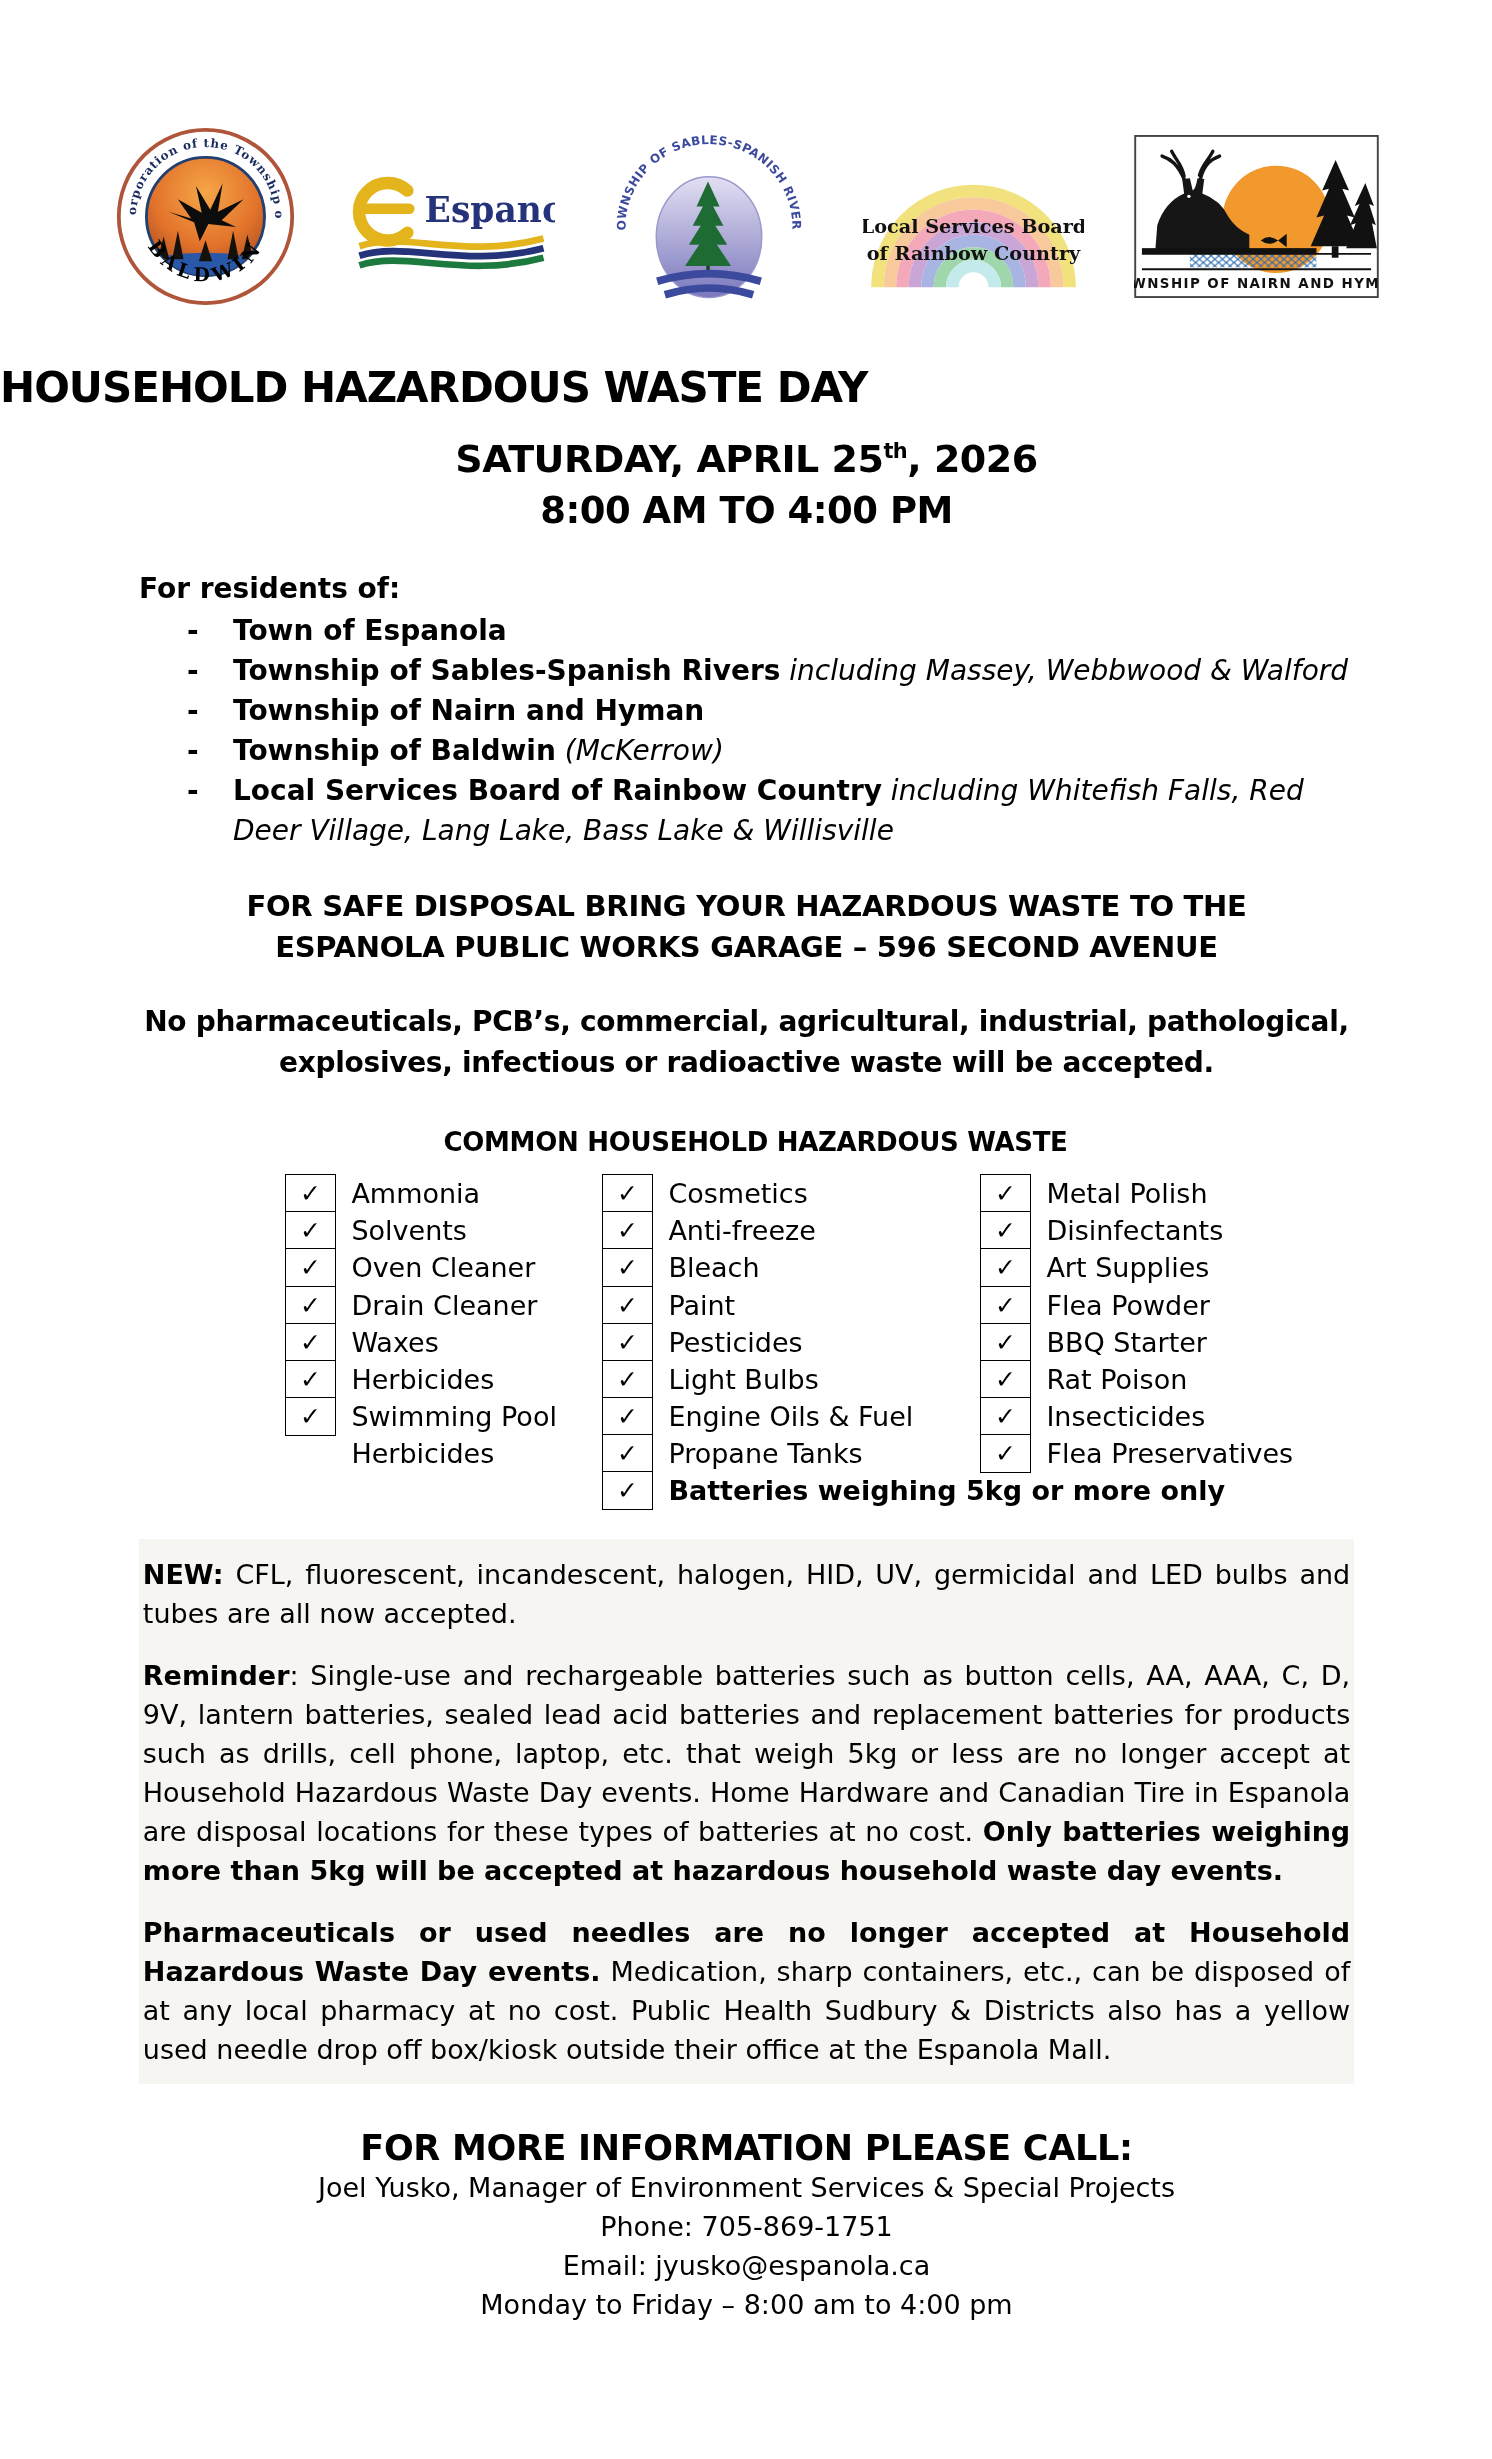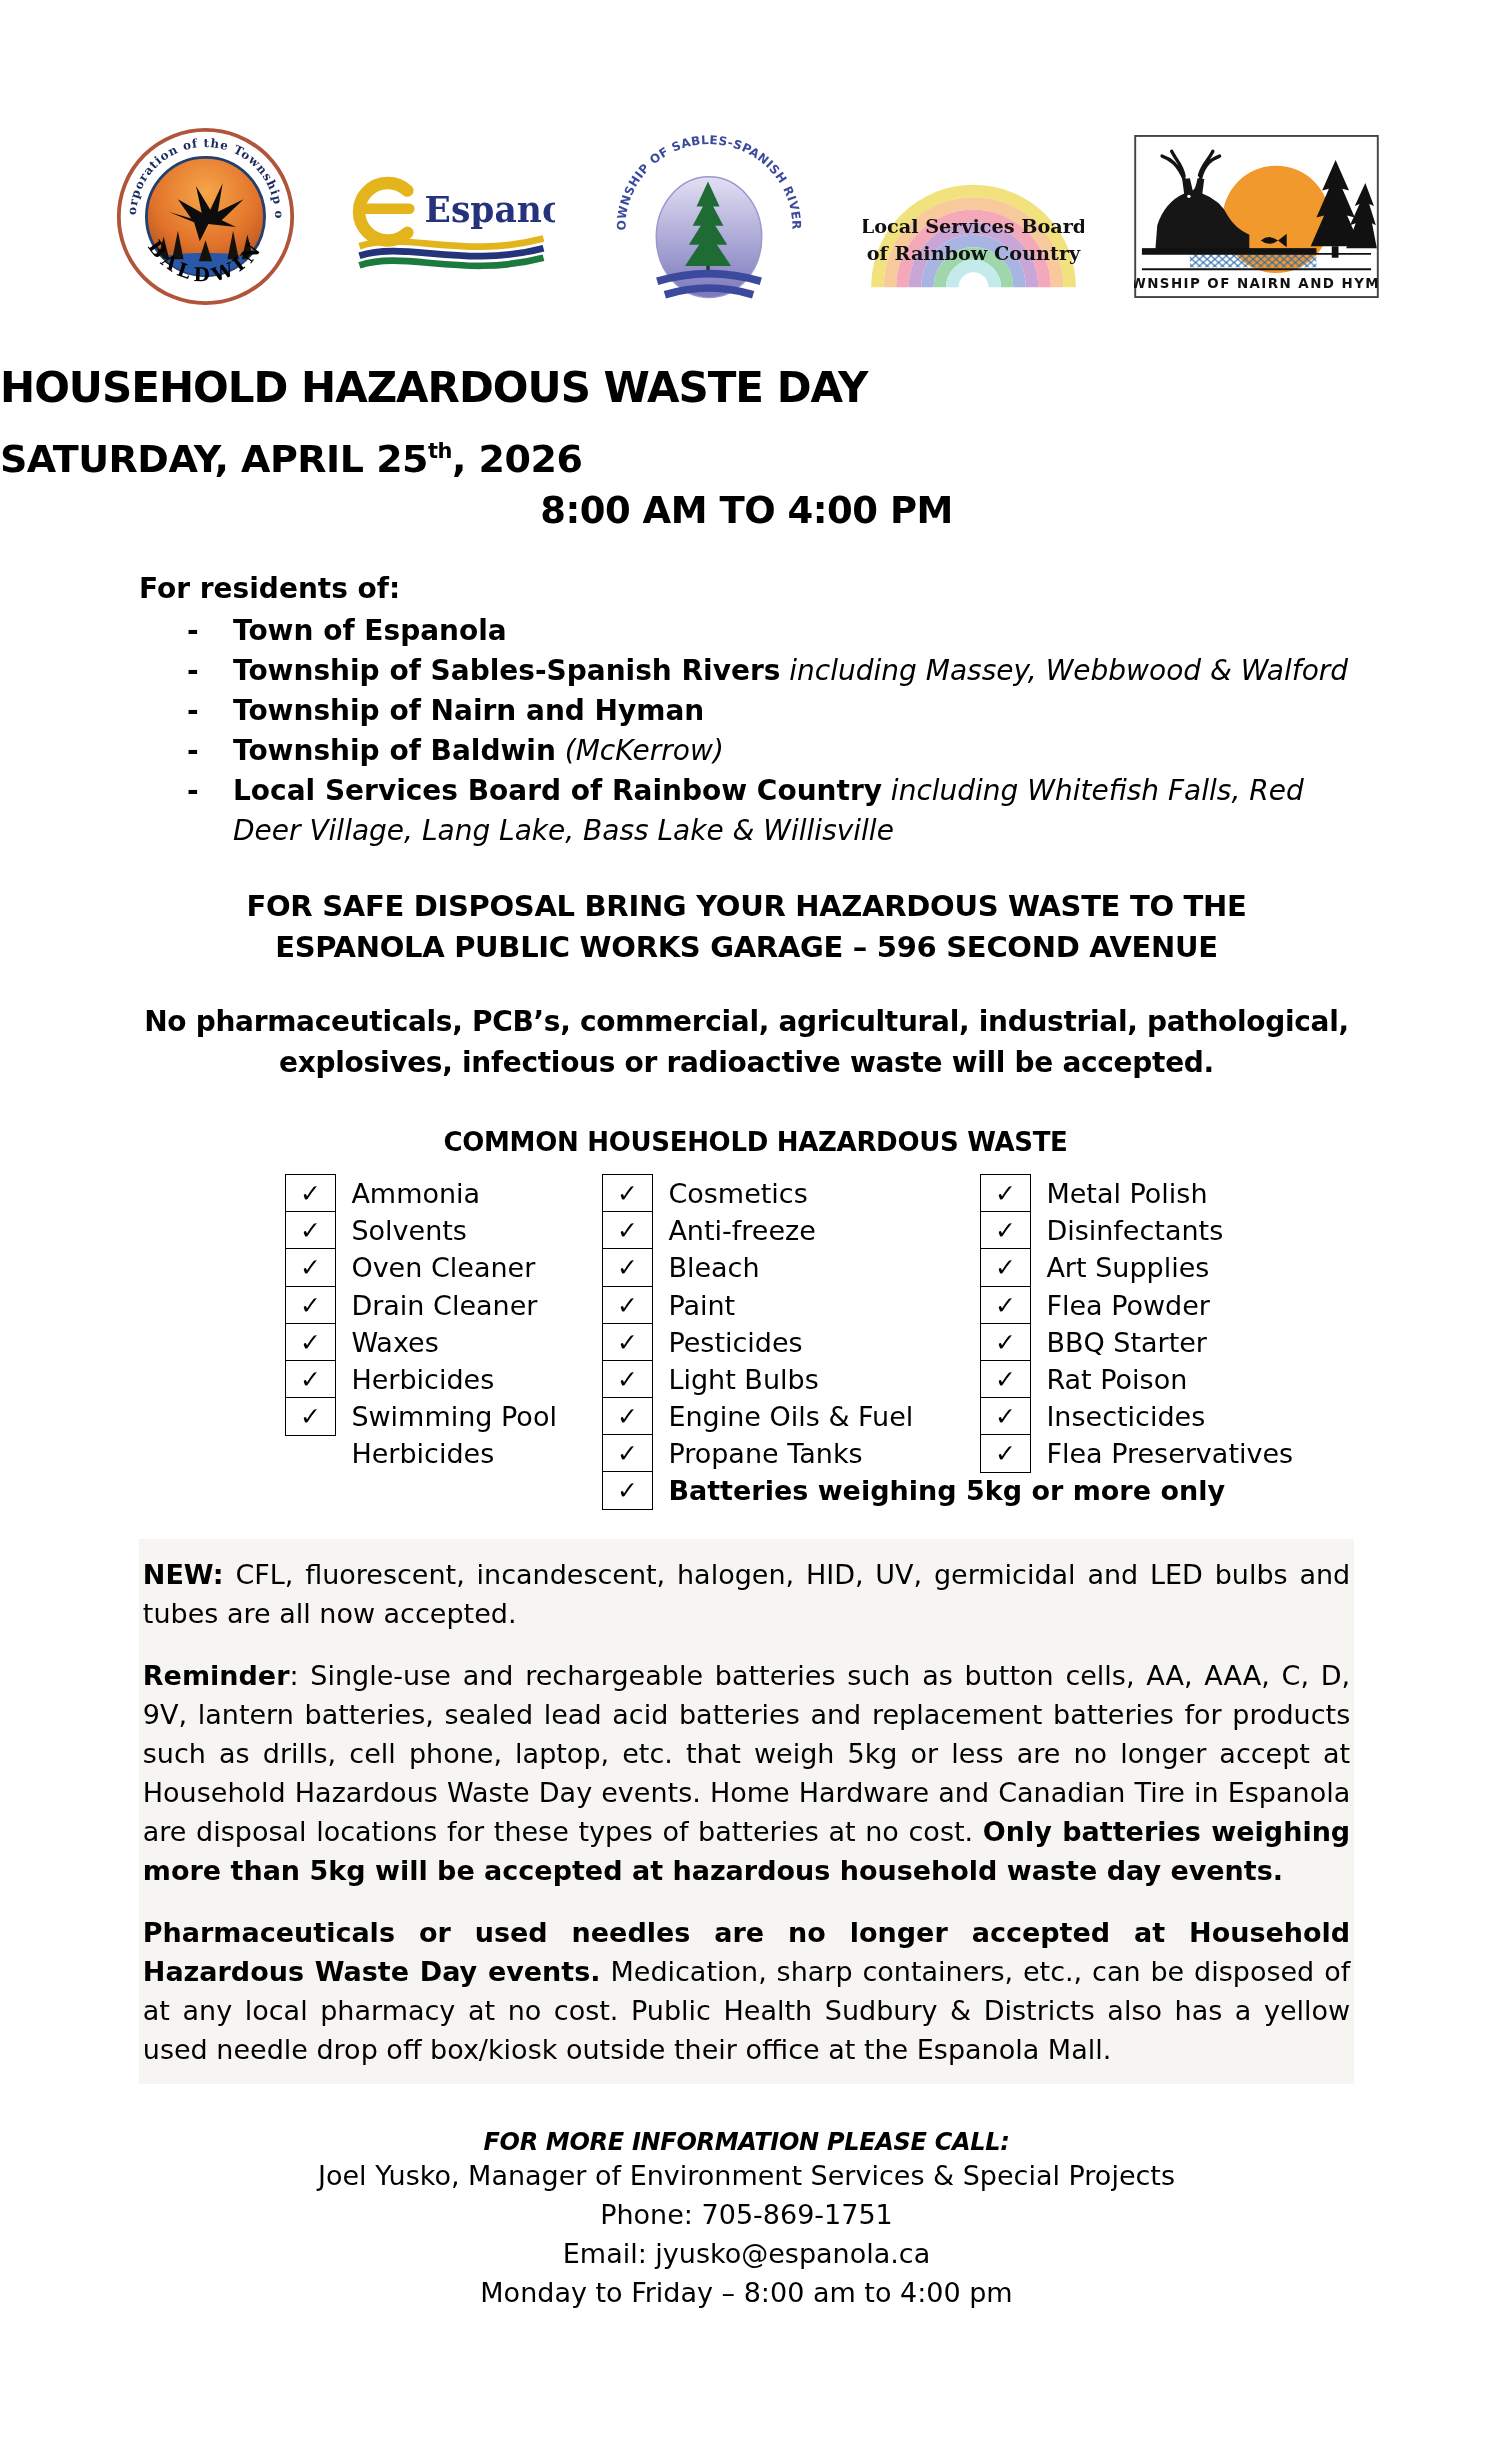--- a/index.html
+++ b/index.html
@@ -16,21 +16,21 @@
     height:187px;
   }
   .logo-strip svg{display:block;}
 
   
   .main-title{
     margin:54px 0 0;font-size:42px;font-weight:bold;
     letter-spacing:-1px;line-height:1.15;
   }
   .date-line{
-    margin-top:25px;font-size:38px;font-weight:bold;letter-spacing:-0.5px;
+    margin-top:25px;text-align:center;font-size:38px;font-weight:bold;letter-spacing:-0.5px;
   }
   .date-line .sup{vertical-align:super;font-size:55%;}
   .time-line{
     margin-top:7.7px;text-align:center;font-size:37px;font-weight:bold;letter-spacing:-0.5px;
   }
 
   
   .residents{margin:37px 139px 0;font-size:28px;line-height:40px;}
   .res-intro{font-weight:bold;}
   .res-list{margin-top:1.9px;}
@@ -61,21 +61,21 @@
 
   
   .notices{
     margin:19px 139px 0;background:#f6f5f2;padding:15.4px 3.8px 15.4px;
   }
   .notice{font-size:27px;line-height:39px;text-align:justify;margin:0;}
   .notice + .notice{margin-top:23px;}
 
   
   .footer{margin-top:44px;text-align:center;}
-  .footer-heading{font-weight:bold;font-size:24px;letter-spacing:-0.3px;font-style:italic;}
+  .footer-heading{font-weight:bold;font-size:35px;letter-spacing:-0.3px;}
   .footer-line{font-size:27px;line-height:39px;}
   .footer-line:first-of-type{margin-top:3.8px;}
 </style>
 </head>
 <body>
 
 <div class="sheet">
 
   <div class="logo-strip">
 

